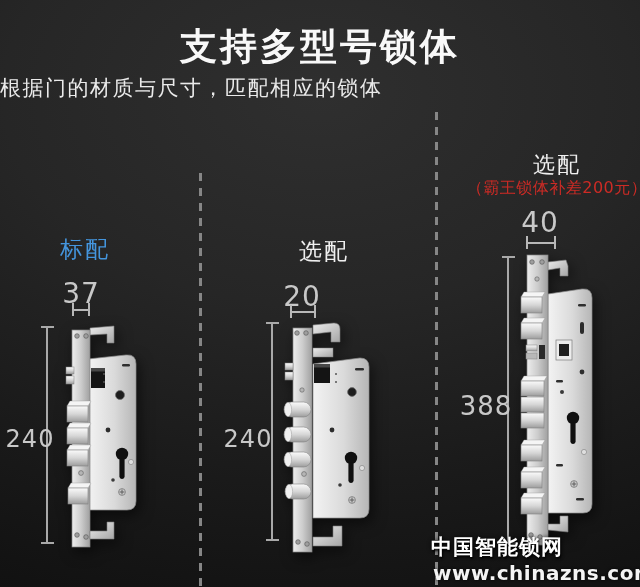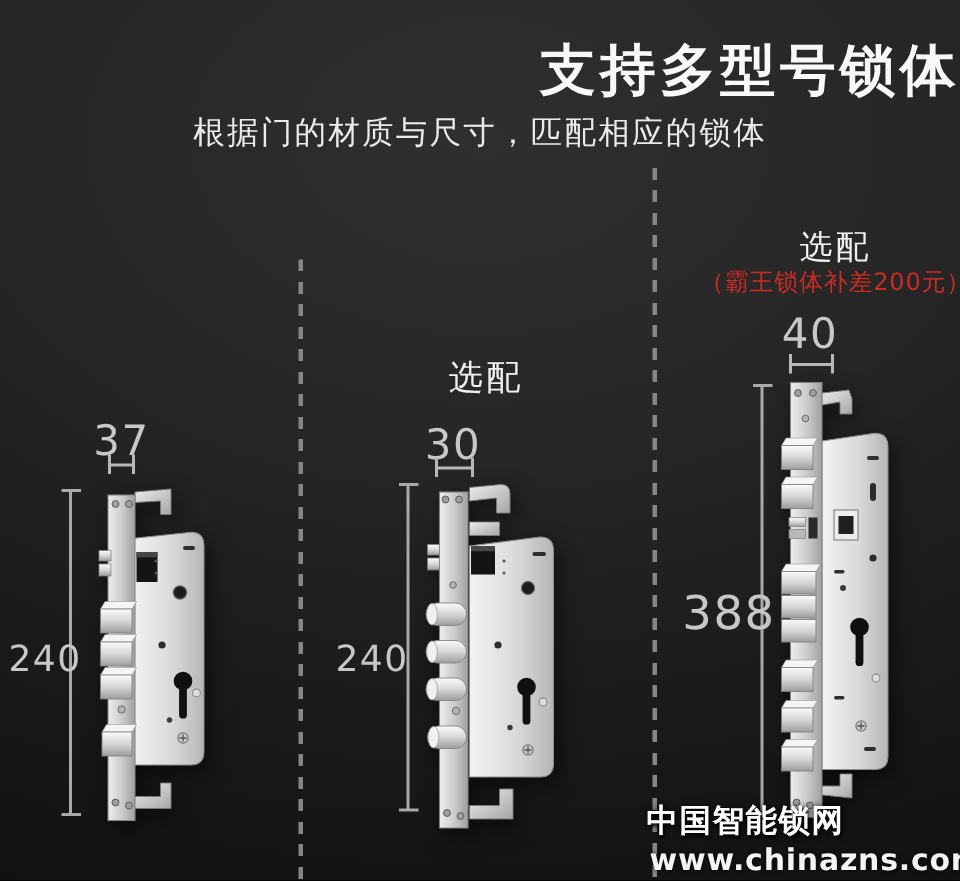--- a/index.html
+++ b/index.html
@@ -4,25 +4,25 @@
 <style>
   html,body{margin:0;padding:0;background:#000;}
   #canvas{
     position:relative;width:640px;height:587px;margin:0 auto;overflow:hidden;
     font-family:"DejaVu Sans","Liberation Sans",sans-serif;
     background:
       radial-gradient(ellipse 130% 95% at 50% 16%, #2f2f2f 0%, #262626 38%, #1a1a1a 70%, #101010 100%);
   }
   .abs{position:absolute;}
   .page-title{
-    left:0;right:0;top:22px;text-align:right;
+    left:0;right:0;top:22px;text-align:center;
     font-size:37px;font-weight:700;color:#f8f8f8;letter-spacing:3px;
   }
   .page-subtitle{
-    left:0;right:0;top:74px;text-align:center;
+    left:0;right:0;top:74px;text-align:left;
     font-size:21px;font-weight:400;color:#ebebeb;letter-spacing:1.5px;
   }
   .divider{
     width:3px;
     background:repeating-linear-gradient(to bottom,#868686 0 8px,transparent 8px 15px);
   }
   .tier{
     font-size:23px;color:#efefef;letter-spacing:2px;transform:translateX(-50%);white-space:nowrap;
   }
   .tier-blue{color:#4495dd;}
@@ -83,20 +83,21 @@
       </linearGradient>
     </defs>
   </svg>
 
   <div class="abs page-title">支持多型号锁体</div>
   <div class="abs page-subtitle">根据门的材质与尺寸，匹配相应的锁体</div>
 
   <div class="abs divider" style="left:199px;top:173px;height:414px;"></div>
   <div class="abs divider" style="left:435px;top:112px;height:475px;"></div>
 
+  <div class="abs tier tier-blue" style="left:85px;top:234px;">标配</div>
   <div class="abs dimnum" style="left:81px;top:277px;">37</div>
   <div class="abs hbracket" style="left:72px;top:303px;width:18px;"></div>
   <div class="abs vline" style="left:46px;top:327px;height:216px;"></div>
   <div class="abs dimnum" style="left:30px;top:425px;font-size:24px;">240</div>
 
   <svg class="abs lock-svg" style="left:58px;top:322px;" width="112" height="230" viewBox="0 0 112 230">
     <g>
       <path d="M32,13 L32,6 L56,4 L56,21 L49,21 L49,12 Z" fill="url(#gHook)" stroke="#7b7b7b" stroke-width="0.6"></path>
     </g>
     <g>
@@ -136,21 +137,21 @@
       <rect x="9" y="128" width="21" height="16" fill="url(#gBolt)" stroke="#818181" stroke-width="0.6"></rect>
       <polygon points="10,166 13,161 33,161 30,166" fill="#f5f5f5" stroke="#979797" stroke-width="0.4"></polygon>
       <rect x="10" y="166" width="20" height="16" fill="url(#gBolt)" stroke="#818181" stroke-width="0.6"></rect>
     </g>
     <g>
       <path d="M32,209 L49,209 L49,200 L56,200 L56,217 L32,217 Z" fill="url(#gHook)" stroke="#7b7b7b" stroke-width="0.6"></path>
     </g>
   </svg>
 
   <div class="abs tier" style="left:324px;top:236px;">选配</div>
-  <div class="abs dimnum" style="left:302px;top:280px;">30</div>
+  <div class="abs dimnum" style="left:302px;top:280px;">20</div>
   <div class="abs hbracket" style="left:290px;top:305px;width:26px;"></div>
   <div class="abs vline" style="left:271px;top:323px;height:217px;"></div>
   <div class="abs dimnum" style="left:248px;top:425px;font-size:24px;">240</div>
 
   <svg class="abs lock-svg" style="left:276px;top:320px;" width="112" height="236" viewBox="0 0 112 236">
     <g>
       <path d="M37,14 L37,5 L58,3 Q64,3 64,9 L64,22 L55,22 L55,12 Z" fill="url(#gHook)" stroke="#7b7b7b" stroke-width="0.6"></path>
       <rect x="37" y="28" width="20" height="9" fill="url(#gHook)" stroke="#7d7d7d" stroke-width="0.5"></rect>
     </g>
     <g>
@@ -195,21 +196,21 @@
     <g>
       <path d="M37,217 L57,217 L57,206 L66,206 L66,226 L37,226 Z" fill="url(#gHook)" stroke="#7b7b7b" stroke-width="0.6"></path>
     </g>
   </svg>
 
   <div class="abs tier" style="left:557px;top:150px;font-size:22px;">选配</div>
   <div class="abs note-red" style="left:557px;top:178px;">（霸王锁体补差200元）</div>
   <div class="abs dimnum" style="left:540px;top:206px;">40</div>
   <div class="abs hbracket" style="left:526px;top:236px;width:30px;"></div>
   <div class="abs vline" style="left:507px;top:257px;height:286px;"></div>
-  <div class="abs dimnum" style="left:486px;top:391px;font-size:31px;">388</div>
+  <div class="abs dimnum" style="left:486px;top:391px;font-size:26px;">388</div>
 
   <svg class="abs lock-svg" style="left:512px;top:252px;" width="114" height="312" viewBox="0 0 114 312">
     <g>
       <path d="M36,18 L36,10 L54,8 L56,14 L56,24 L48,24 L48,16 Z" fill="url(#gHook)" stroke="#7b7b7b" stroke-width="0.6"></path>
     </g>
     <g>
       <path d="M36,42 L70,37 Q80,36 80,46 L80,252 Q80,261 71,261 L36,261 Z" fill="url(#gCase)" stroke="#8d8d8d" stroke-width="0.7"></path>
       <rect x="66" y="52" width="8" height="2.6" rx="1.3" fill="#2e2e2e"></rect>
       <rect x="68" y="70" width="4" height="12" rx="2" fill="#2a2a2a"></rect>
       <rect x="44" y="88" width="16" height="20" fill="#ececec" stroke="#7b7b7b" stroke-width="0.7"></rect>

